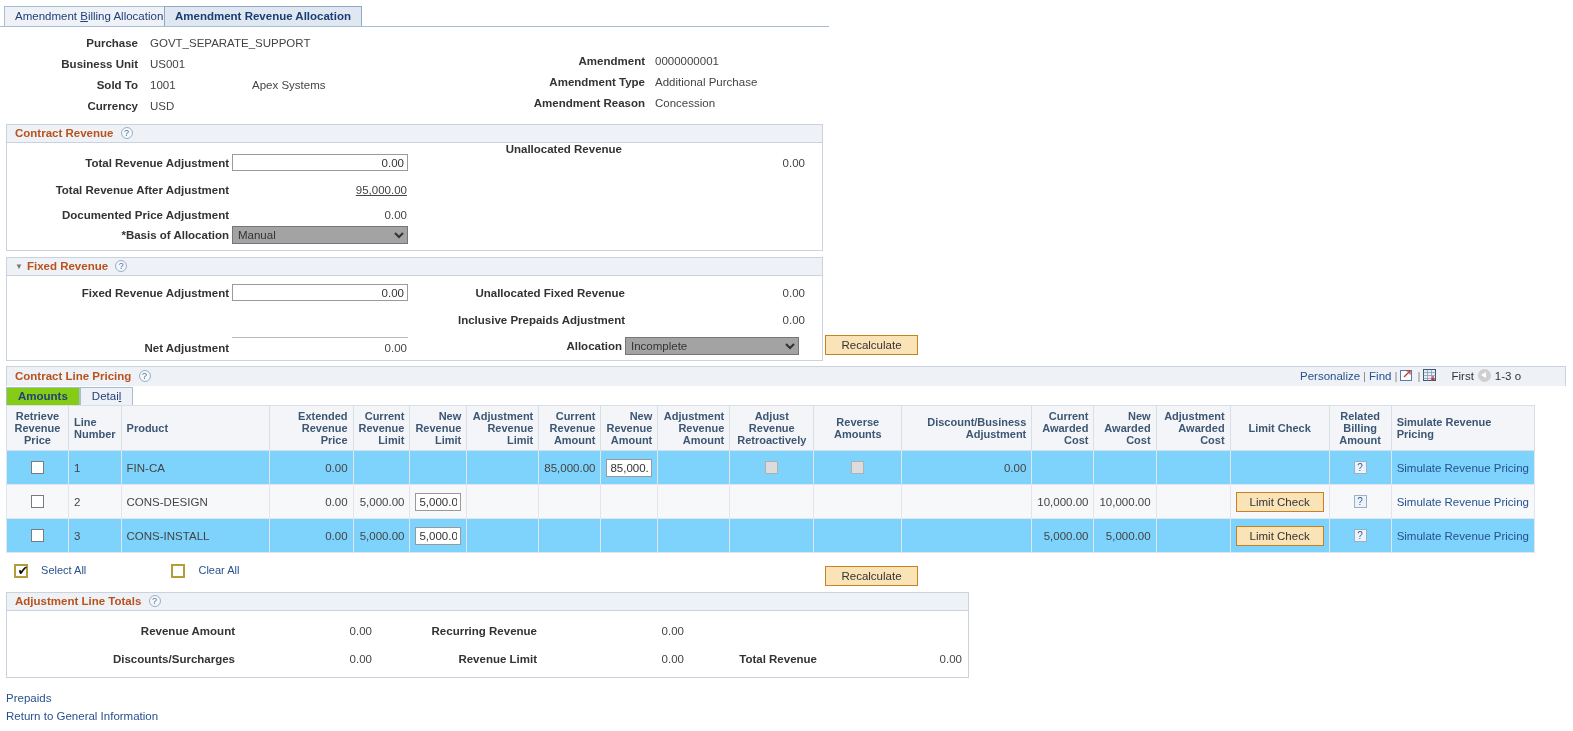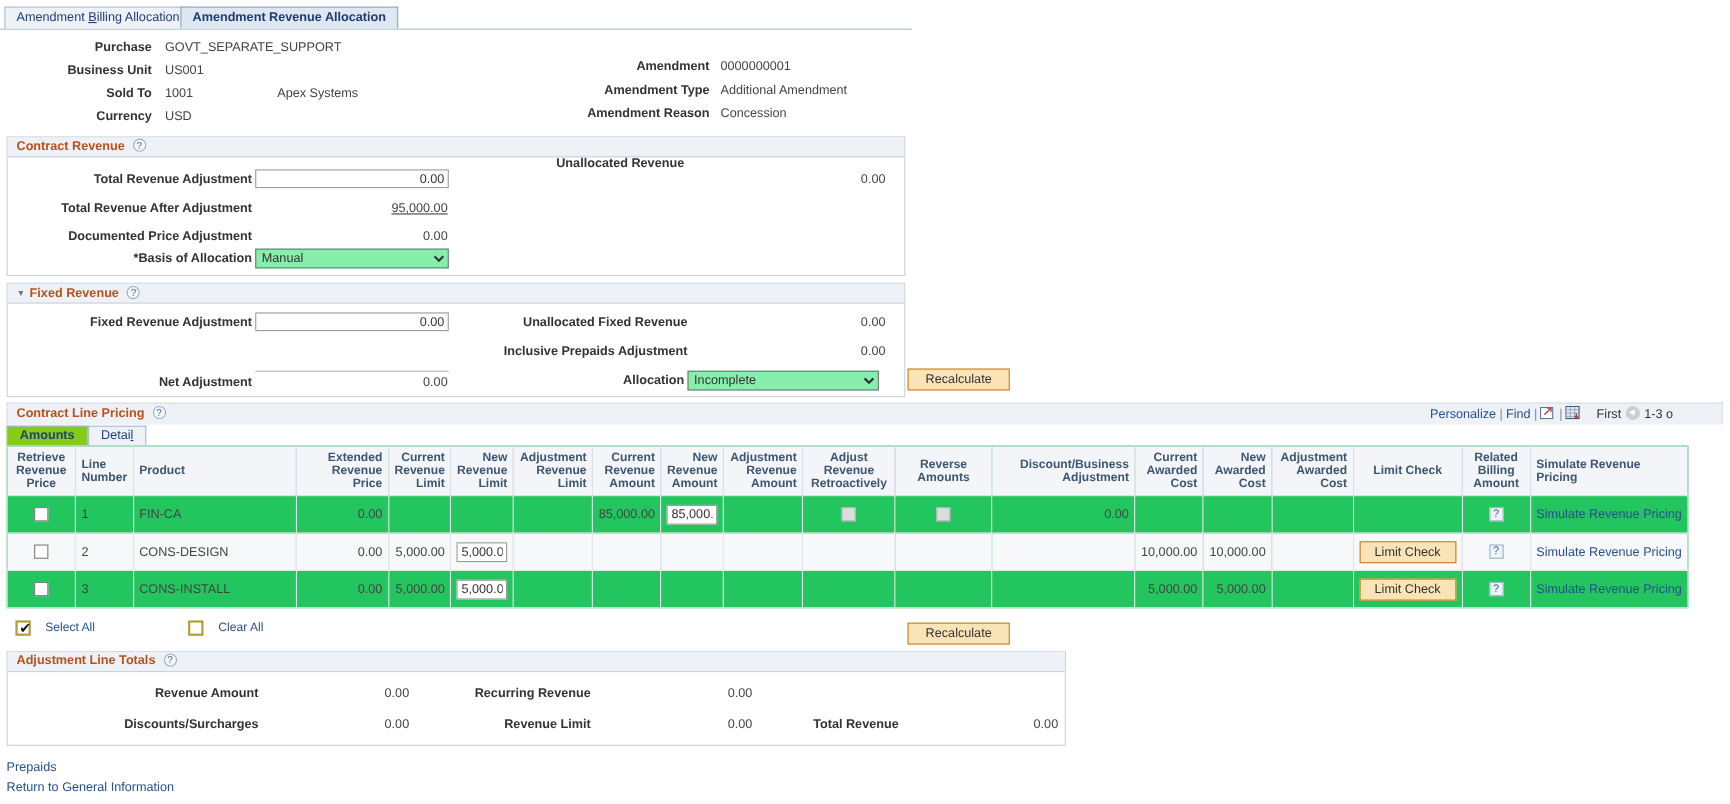--- a/index.html
+++ b/index.html
@@ -65,21 +65,21 @@
 
   
   .txt {
     position: absolute; height: 17px; line-height: 15px;
     border: 1px solid #9a9a9a; background: #ffffff;
     font-family: "Liberation Sans", sans-serif; font-size: 11.5px;
     color: #333; text-align: right; padding: 0 3px;
   }
   select.sel {
     position: absolute; height: 18px;
-    border: 1px solid #767676; background: #86efac;
+    border: 1px solid #767676; background: #a3a3a3;
     font-family: "Liberation Sans", sans-serif; font-size: 11.5px;
     color: #333; padding: 0 1px;
   }
   .underline-rule {
     position: absolute; border-top: 1px solid #b9b9b9; height: 0;
   }
 
   
   .btn {
     background: #fbe3b8; border: 1px solid #c8811f;
@@ -117,21 +117,21 @@
     float: left; height: 18px; line-height: 17px; padding: 0 11px;
     border: 1px solid #a8bcd4; border-bottom: none; font-size: 11.5px;
     color: #22407a; background: #eef2f7; cursor: pointer;
   }
   .itab.active { background: #84cc16; font-weight: bold; }
 
   
   table.grid {
     position: absolute; left: 6px; top: 405px;
     border-collapse: collapse; table-layout: fixed;
-    font-size: 11.5px; background: #22c55e;
+    font-size: 11.5px; background: #7dd3fc;
   }
   table.grid th {
     background: #f3f5f8; color: #3d5673; font-weight: bold;
     border: 1px solid #d9dfe7; padding: 4px 5px; vertical-align: middle;
     font-size: 11px; line-height: 12px;
   }
   table.grid td {
     border: 1px solid #e2e6ec; padding: 4px 5px; height: 34px;
     vertical-align: middle; color: #444;
   }
@@ -199,21 +199,21 @@
     <div class="hrow">
       <span class="lbl" style="left:0;width:138px;top:3px;">Purchase</span>
       <span class="val" style="left:150px;top:3px;">GOVT_SEPARATE_SUPPORT</span>
       <span class="lbl" style="left:440px;width:205px;top:21px;">Amendment</span>
       <span class="val" style="left:655px;top:21px;">0000000001</span>
     </div>
     <div class="hrow">
       <span class="lbl" style="left:0;width:138px;top:3px;">Business Unit</span>
       <span class="val" style="left:150px;top:3px;">US001</span>
       <span class="lbl" style="left:440px;width:205px;top:21px;">Amendment Type</span>
-      <span class="val" style="left:655px;top:21px;">Additional Amendment</span>
+      <span class="val" style="left:655px;top:21px;">Additional Purchase</span>
     </div>
     <div class="hrow">
       <span class="lbl" style="left:0;width:138px;top:3px;">Sold To</span>
       <span class="val" style="left:150px;top:3px;">1001</span>
       <span class="val" style="left:252px;top:3px;">Apex Systems</span>
       <span class="lbl" style="left:440px;width:205px;top:21px;">Amendment Reason</span>
       <span class="val" style="left:655px;top:21px;">Concession</span>
     </div>
     <div class="hrow">
       <span class="lbl" style="left:0;width:138px;top:3px;">Currency</span>

